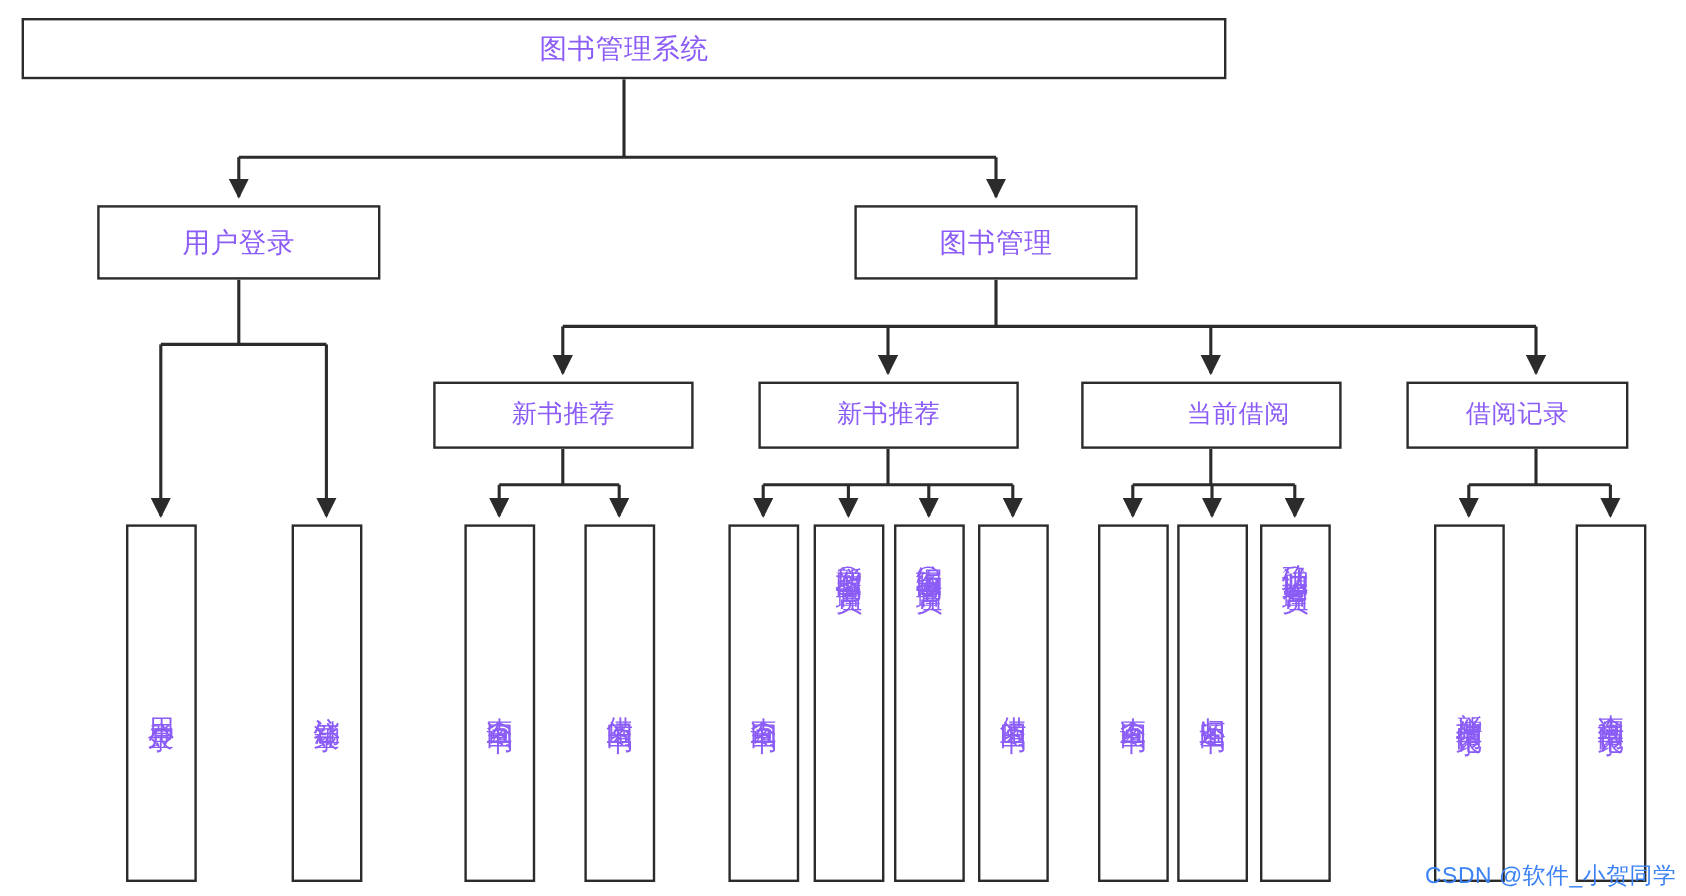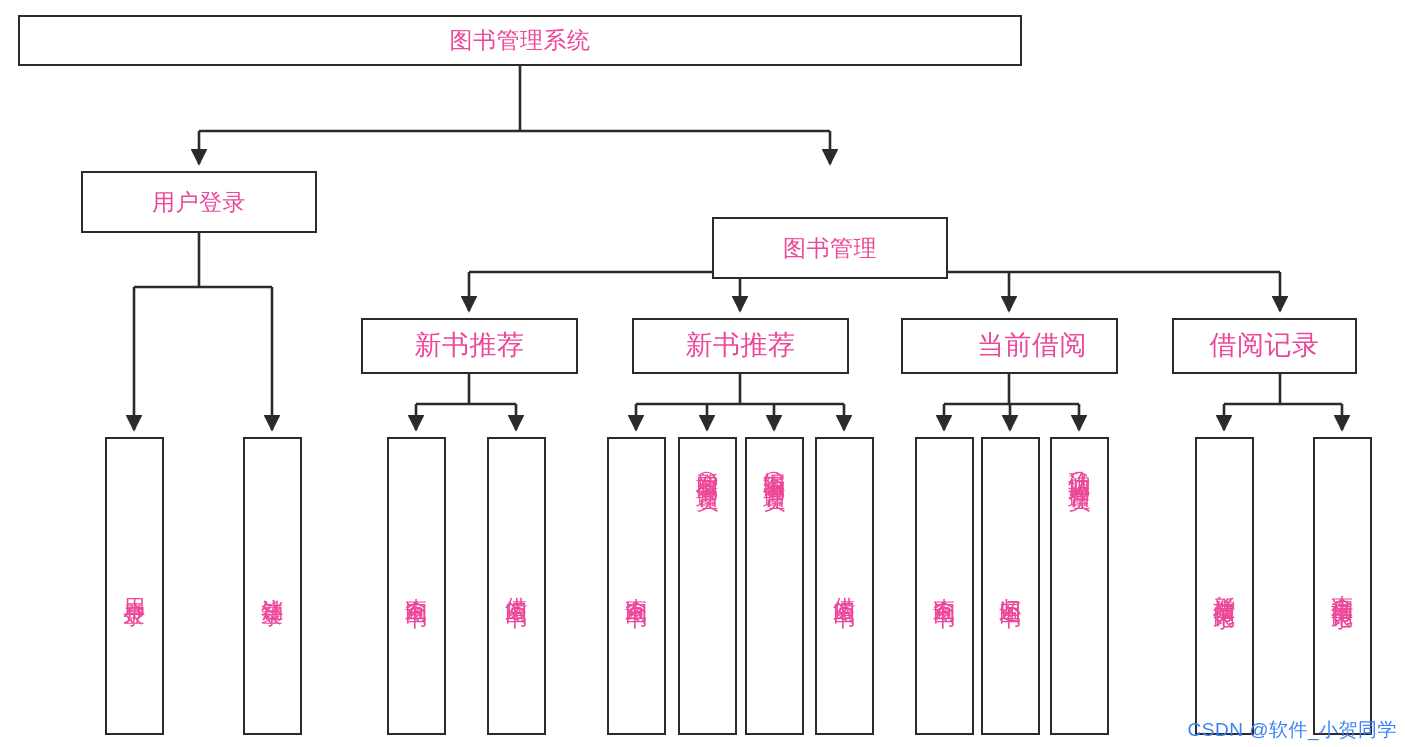--- a/index.html
+++ b/index.html
@@ -33,25 +33,25 @@
     display: flex;
     align-items: center;
     justify-content: center;
     color: #1a1a1a;
   }
   .node-label {
     font-size: 23px;
     line-height: 1.15;
     letter-spacing: 0.5px;
     white-space: nowrap;
-    color: #ec4899;
+    color: #8b5cf6;
   }
   .node.root .node-label { font-size: 23px; }
   .node.level2 .node-label { font-size: 23px; }
-  .node.level3 .node-label { font-size: 27px; }
+  .node.level3 .node-label { font-size: 21px; }
 
   .node.leaf {
     align-items: flex-start;
     justify-content: center;
     padding-top: 14px;
   }
   .node.leaf .node-label {
     writing-mode: vertical-rl;
     text-orientation: upright;
     font-size: 22px;
@@ -130,21 +130,21 @@
     </g>
   </svg>
 
   <div class="node root" id="node-root" style="left: 18px; top: 15px; width: 1004px; height: 51px;">
     <span class="node-label">图书管理系统</span>
   </div>
 
   <div class="node level2" id="node-l2-0" style="left: 81px; top: 171px; width: 236px; height: 62px;">
     <span class="node-label">用户登录</span>
   </div>
-  <div class="node level2" id="node-l2-1" style="left: 712px; top: 171px; width: 236px; height: 62px; margin-top: 46px;">
+  <div class="node level2" id="node-l2-1" style="left: 712px; top: 171px; width: 236px; height: 62px;">
     <span class="node-label">图书管理</span>
   </div>
 
   <div class="node level3" id="node-l3-0" style="left: 361px; top: 318px; width: 217px; height: 56px;">
     <span class="node-label">新书推荐</span>
   </div>
   <div class="node level3" id="node-l3-1" style="left: 632px; top: 318px; width: 217px; height: 56px;">
     <span class="node-label">新书推荐</span>
   </div>
   <div class="node level3" id="node-l3-2" style="left: 901px; top: 318px; width: 217px; height: 56px; padding-left: 45px;">

